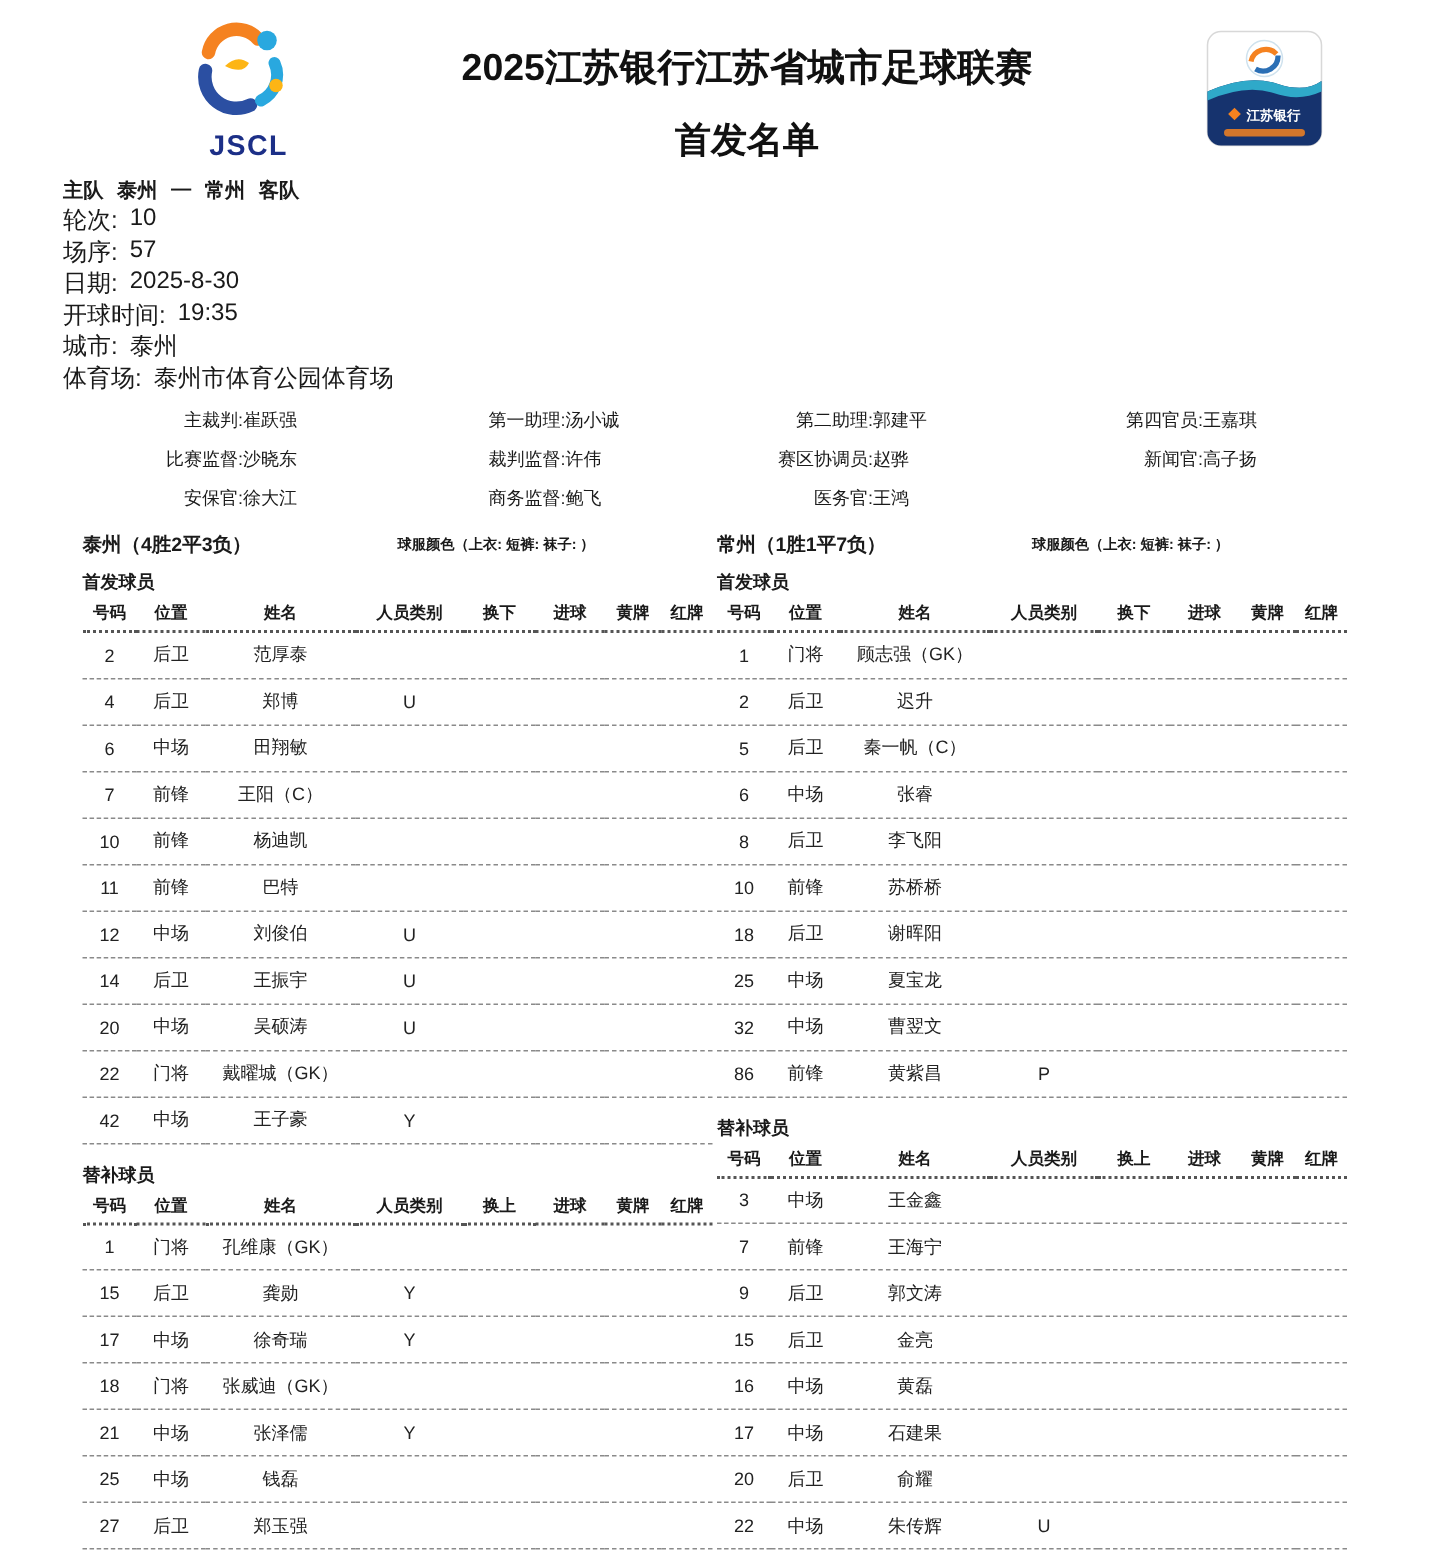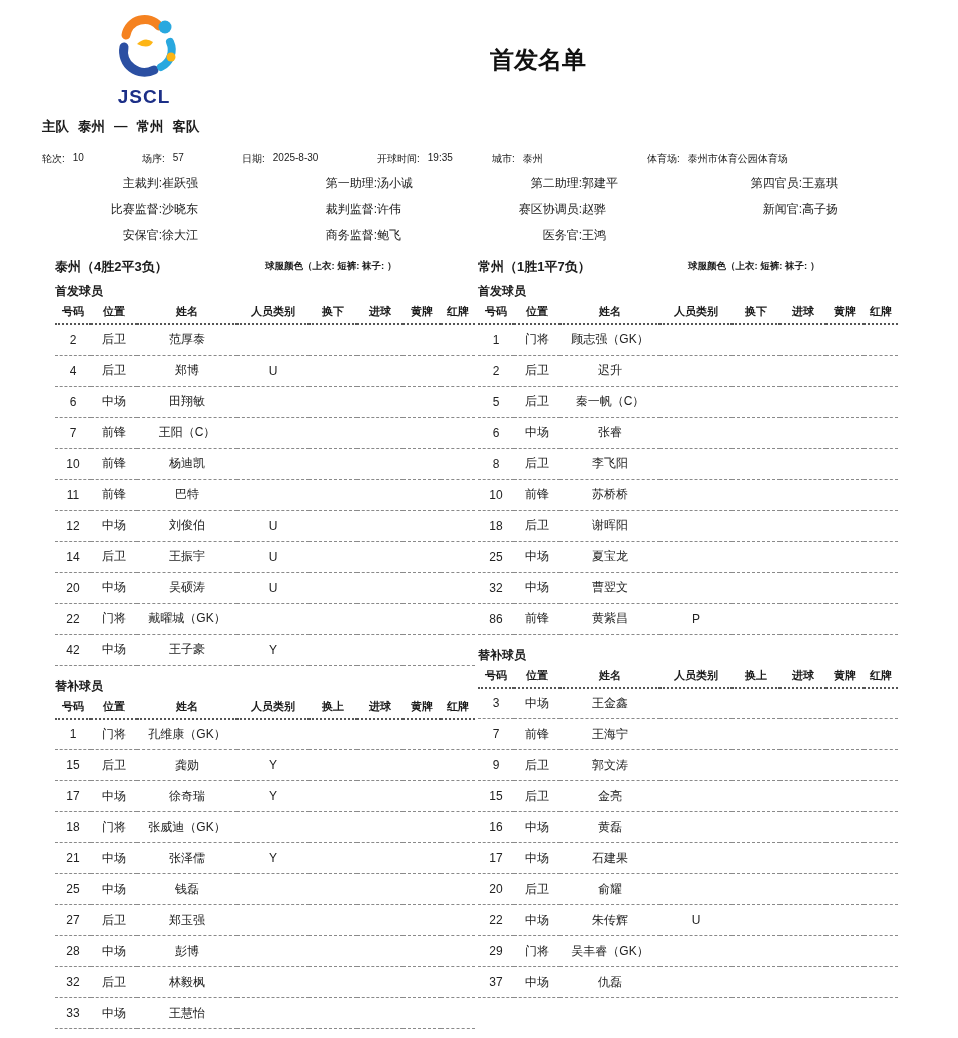--- a/index.html
+++ b/index.html
@@ -4,30 +4,30 @@
 <style>
   * { margin:0; padding:0; box-sizing:border-box; }
   body { background:#fff; }
   .page {
     position:relative; width:958px; height:1038px; overflow:hidden;
     background:#fff; color:#1a1a1a;
     font-family:"Liberation Sans","DejaVu Sans",sans-serif;
   }
   
   .header { display:flex; align-items:flex-start; padding:14px 74px 0 96px; height:118px; }
-  .logo-block { width:96px; text-align:center; }
+  .logo-block { width:96px; text-align:right; }
   .logo-abbr { display:block; margin-top:2px; font-size:19px; font-weight:700; letter-spacing:1px; color:#1c2f87; }
   .title-block { flex:1; text-align:center; padding-top:14px; }
   .title-main { font-size:25px; font-weight:700; color:#111; }
   .title-sub  { font-size:24px; font-weight:700; color:#111; margin-top:16px; }
   .bank-block { width:80px; padding-top:6px; }
   
   .content { padding:0 50px 0 42px; }
   .teams-line { margin-top:0px; font-size:13.5px; font-weight:700; display:flex; gap:9px; }
-  .info-row { display:flex; margin-top:16px; font-size:10px; }
+  .info-row { display:flex; margin-top:1px; font-size:16px;flex-direction:column; }
   .info-row .pair { display:flex; }
   .info-row .lbl { margin-right:8px; white-space:nowrap; }
   .info-row .pair:nth-child(1){ width:100px; }
   .info-row .pair:nth-child(2){ width:100px; }
   .info-row .pair:nth-child(3){ width:135px; }
   .info-row .pair:nth-child(4){ width:115px; }
   .info-row .pair:nth-child(5){ width:155px; }
   .officials { margin-top:8px; font-size:12px; }
   .officials-row { display:flex; margin-top:9px; }
   .officials-row .pair { display:flex;text-align:right; }
@@ -67,21 +67,35 @@
           <path d="M15 33 a21 21 0 0 0 30 23" stroke="#2b4fa2" stroke-width="9" fill="none" stroke-linecap="round"></path>
           <path d="M52 53 a19 19 0 0 0 9 -25" stroke="#29a8df" stroke-width="8" fill="none" stroke-linecap="round"></path>
           <circle cx="56" cy="13" r="6.5" fill="#29a8df"></circle>
           <circle cx="62" cy="43" r="4.5" fill="#fdb515"></circle>
           <path d="M28 30 q8 -8 16 -2 q-4 8 -16 2" fill="#fdb515"></path>
         </svg>
       </span>
       <span class="logo-abbr">JSCL</span>
     </div>
     <div class="title-block">
+      <div class="title-main">2025江苏银行江苏省城市足球联赛</div>
       <div class="title-sub">首发名单</div>
+    </div>
+    <div class="bank-block">
+      <svg width="78" height="78" viewBox="0 0 78 78">
+        <rect x="1" y="1" width="76" height="76" rx="9" fill="#fff" stroke="#d8d8d8"></rect>
+        <path d="M1 41 Q 28 29 48 36 Q 66 42 77 34 L77 68 a9 9 0 0 1 -9 9 H10 a9 9 0 0 1 -9 -9 Z" fill="#16336e"></path>
+        <path d="M1 41 Q 28 29 48 36 Q 66 42 77 34 L77 41 Q 62 48 45 42 Q 26 36 1 47 Z" fill="#2fa9c9"></path>
+        <circle cx="39" cy="19" r="12" fill="#fff" stroke="#cfe2ee"></circle>
+        <path d="M30 21 a10 10 0 0 1 17 -5" stroke="#f58220" stroke-width="3.5" fill="none"></path>
+        <path d="M48 17 a10 10 0 0 1 -15 9" stroke="#2b6fb5" stroke-width="3.5" fill="none"></path>
+        <rect x="16" y="53" width="6" height="6" transform="rotate(45 19 56)" fill="#f58220"></rect>
+        <text x="27" y="60" fill="#ffffff" font-size="9" font-weight="bold">江苏银行</text>
+        <rect x="12" y="66" width="54" height="5" rx="2.5" fill="#f58220" opacity="0.85"></rect>
+      </svg>
     </div>
   </div>
 
   <div class="content">
 
     <div class="teams-line">
       <span>主队</span>
       <span>泰州</span>
       <span>—</span>
       <span>常州</span>

